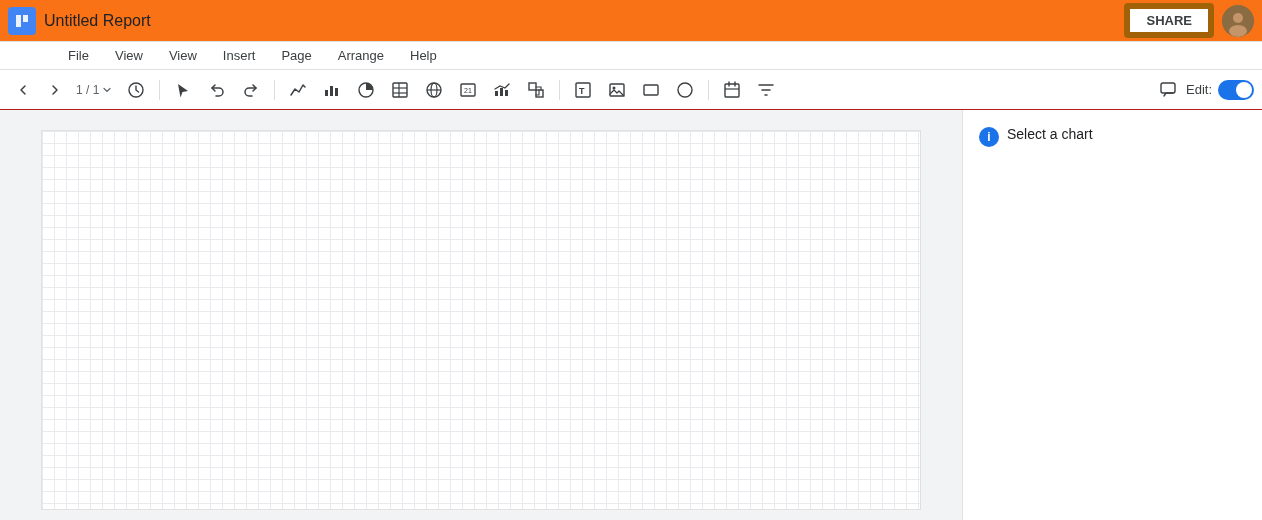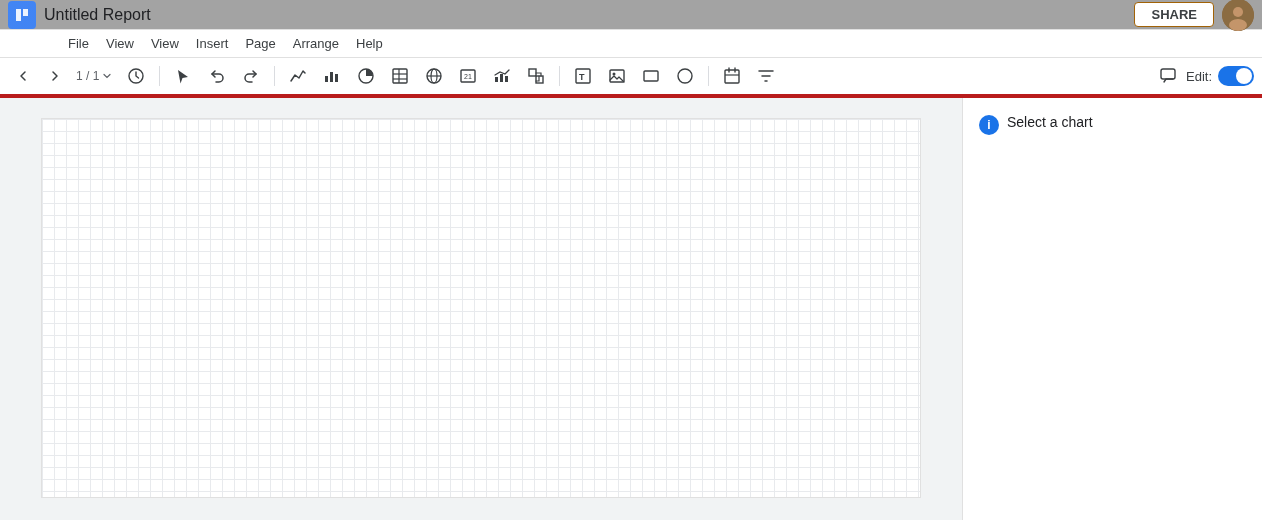--- a/index.html
+++ b/index.html
@@ -2,40 +2,40 @@
 <html><head>
   <meta charset="utf-8">
   <style>
     * { box-sizing: border-box; margin: 0; padding: 0; }
     body { font-family: 'Google Sans', Arial, sans-serif; font-size: 13px; background: #f1f3f4; color: #3c4043; overflow: hidden; }
 
     
     #title-bar {
       display: flex;
       align-items: center;
-      height: 30px;
-      background: #a3a3a3;
+      height: 42px;
+      background: #f97316;
       padding: 0 8px;
       border-bottom: 1px solid #e0e0e0;
     }
     #app-logo {
       width: 28px;
       height: 28px;
       margin-right: 8px;
       flex-shrink: 0;
     }
     #doc-title {
       font-size: 16px;
       font-weight: 500;
       color: #202124;
       flex: 1;
     }
     #share-btn {
       background: #fff;
-      border: 1px solid #a16207;
+      border: 6px solid #a16207;
       border-radius: 4px;
       padding: 4px 16px;
       font-size: 13px;
       font-weight: 600;
       color: #3c4043;
       cursor: pointer;
       margin-right: 8px;
     }
     #user-avatar {
       width: 32px;
@@ -46,39 +46,39 @@
       flex-shrink: 0;
     }
 
     
     #menu-bar {
       display: flex;
       align-items: center;
       height: 28px;
       background: #fff;
       padding: 0 60px 0 60px;
-      gap: 1px;
+      gap: 10px;
       border-bottom: 1px solid #e0e0e0;
     }
     .menu-item {
       padding: 2px 8px;
       border-radius: 4px;
       cursor: pointer;
       font-size: 13px;
       color: #3c4043;
     }
 
     
     #toolbar {
       display: flex;
       align-items: center;
       height: 40px;
       background: #fff;
       padding: 0 8px;
-      border-bottom: 4px solid #b91c1c;
+      border-bottom: 1px solid #b91c1c;
       gap: 4px;
     }
     .toolbar-btn {
       width: 30px;
       height: 30px;
       display: flex;
       align-items: center;
       justify-content: center;
       border-radius: 4px;
       cursor: pointer;

